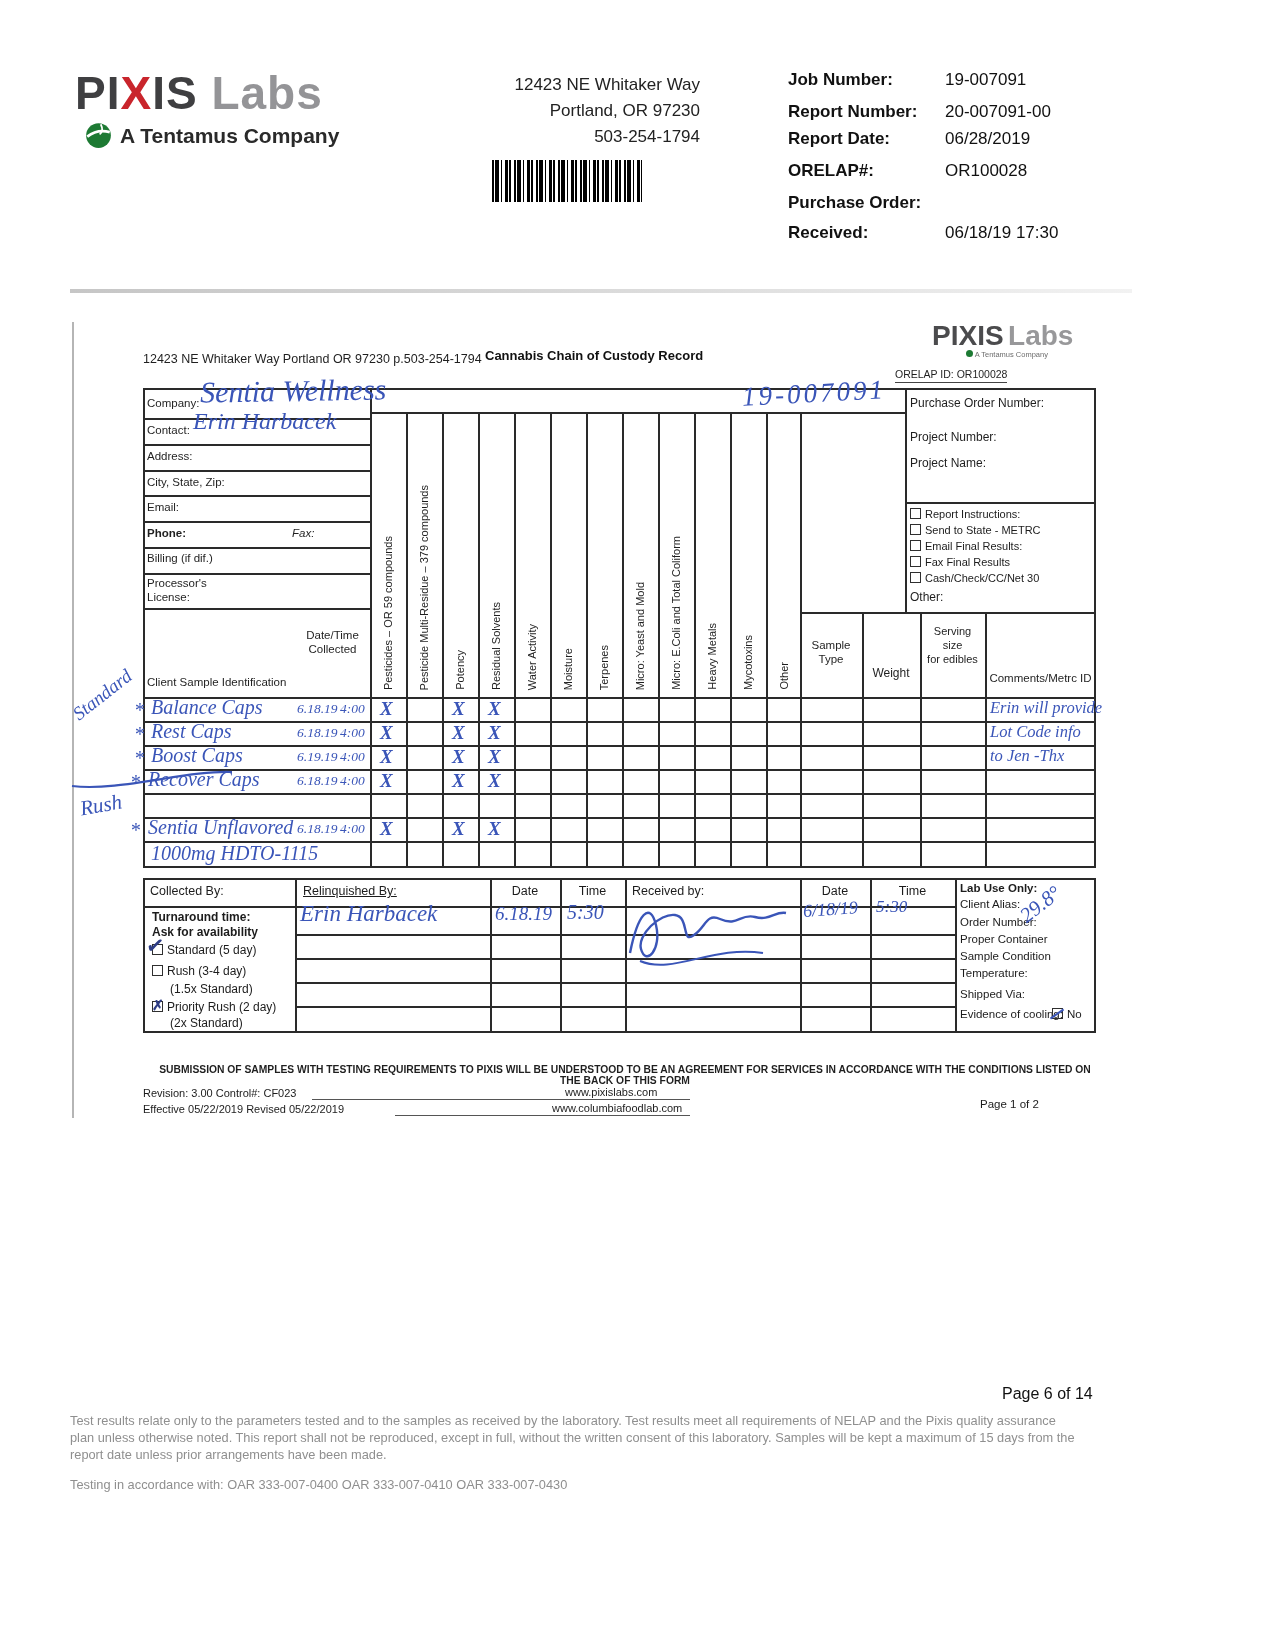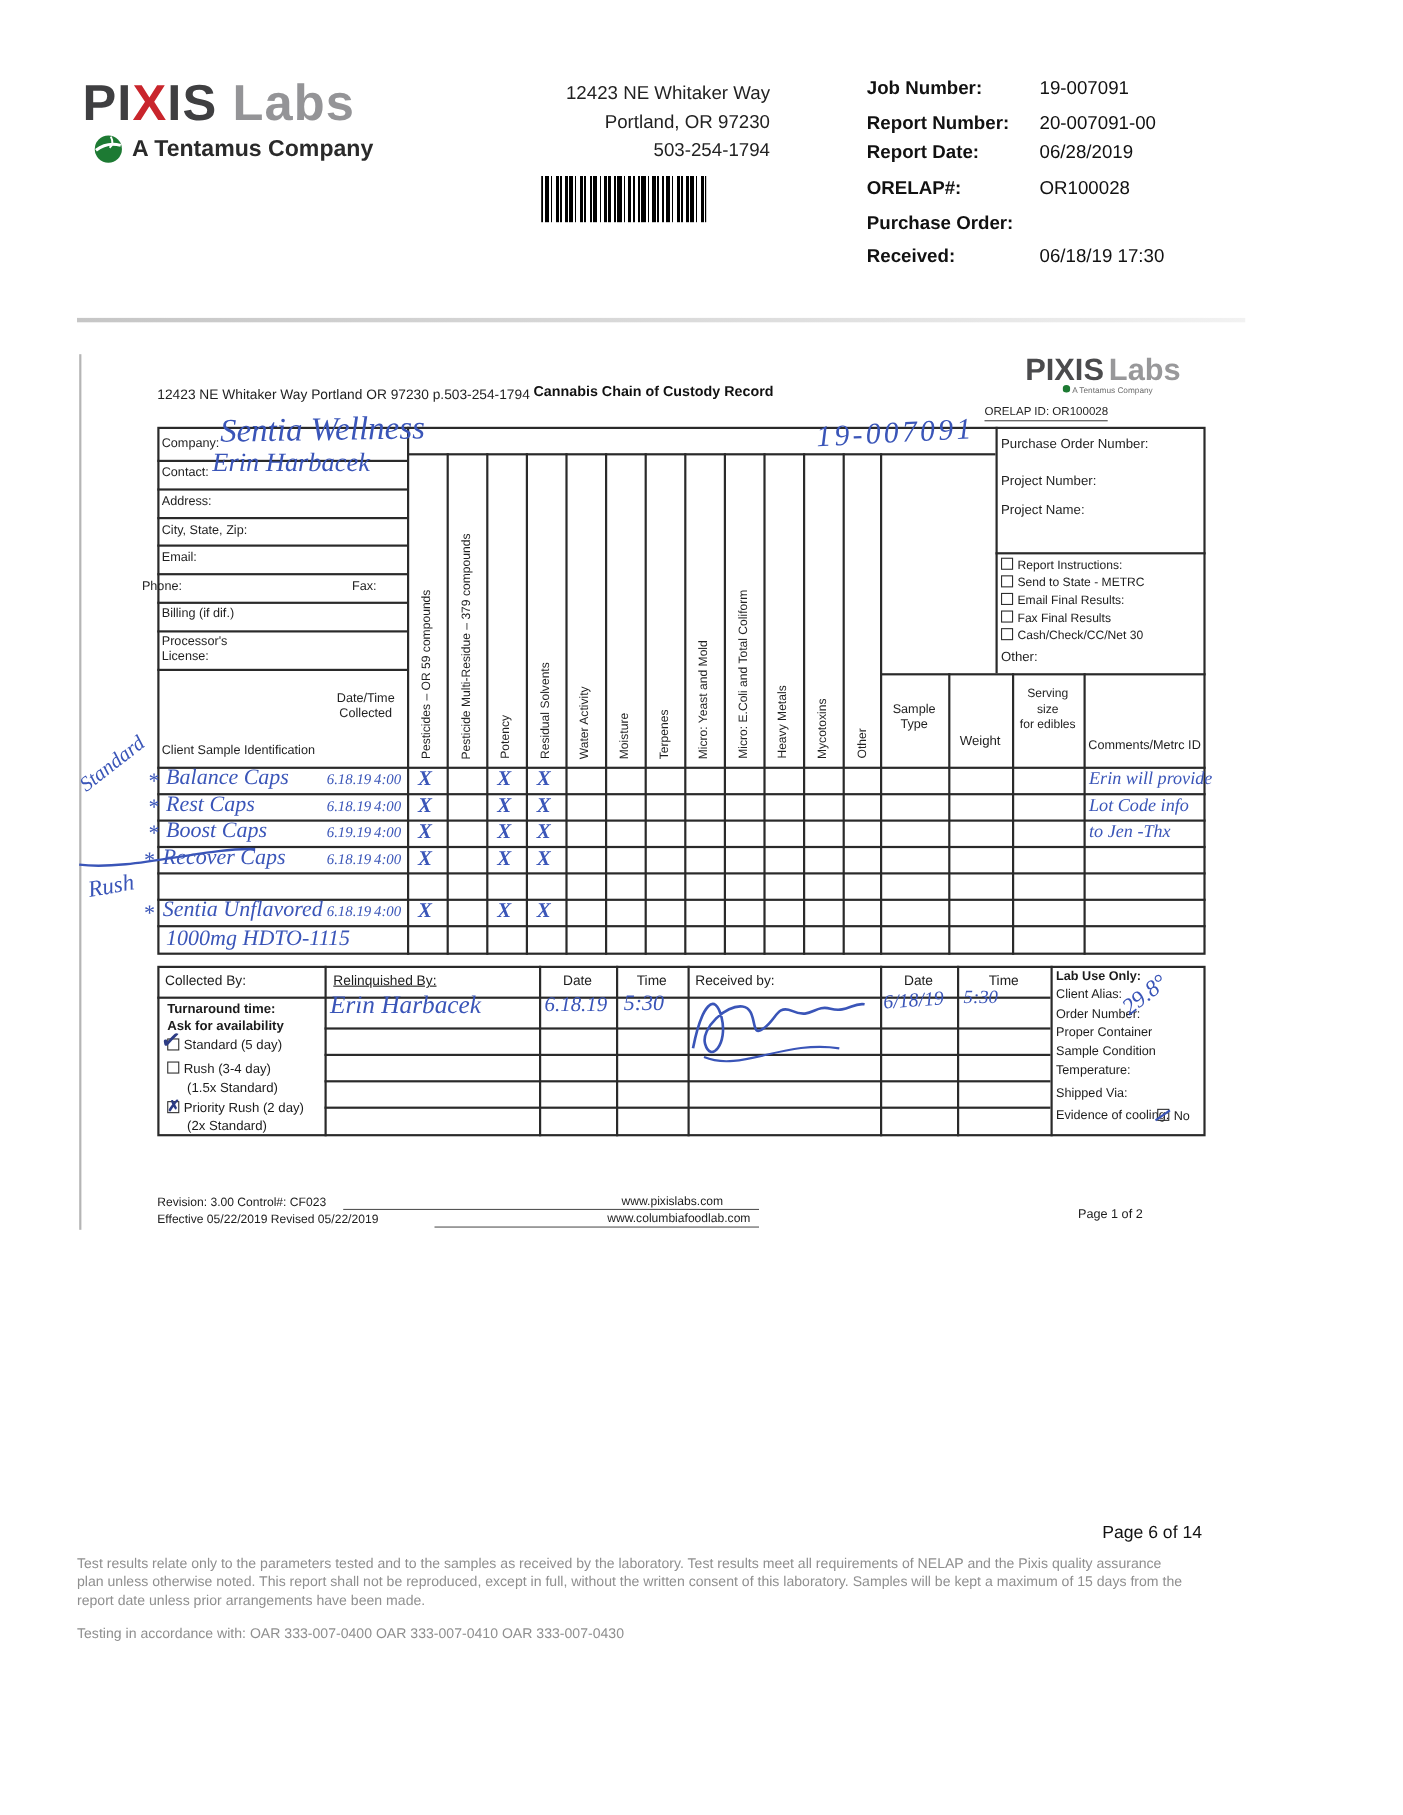--- a/index.html
+++ b/index.html
@@ -121,22 +121,22 @@
   <div class="hl" style="left:143px;top:769px;width:953px;"></div>
   <div class="hl" style="left:143px;top:793px;width:953px;"></div>
   <div class="hl" style="left:143px;top:817px;width:953px;"></div>
   <div class="hl" style="left:143px;top:841px;width:953px;"></div>
 
   <div class="abs f-small" style="left:147px;top:397px;">Company:</div>
   <div class="abs f-small" style="left:147px;top:424px;">Contact:</div>
   <div class="abs f-small" style="left:147px;top:450px;">Address:</div>
   <div class="abs f-small" style="left:147px;top:476px;">City, State, Zip:</div>
   <div class="abs f-small" style="left:147px;top:501px;">Email:</div>
-  <div class="abs f-small" style="left:129px;top:527px;">Phone:</div>
-  <div class="abs f-small" style="left:320px;top:527px;">Fax:</div>
+  <div class="abs f-small" style="left:147px;top:527px;font-weight:bold;">Phone:</div>
+  <div class="abs f-small" style="left:292px;top:527px;font-style:italic;">Fax:</div>
   <div class="abs f-small" style="left:147px;top:552px;">Billing (if dif.)</div>
   <div class="abs f-small" style="left:147px;top:577px;">Processor's</div>
   <div class="abs f-small" style="left:147px;top:591px;">License:</div>
   <div class="abs f-small" style="left:147px;top:676px;">Client Sample Identification</div>
   <div class="abs f-small center" style="left:295px;top:628px;width:75px;line-height:14px;">
     <div>Date/Time</div>
     <div>Collected</div>
   </div>
 
   <div class="abs hw" style="left:742px;top:378px;font-size:27px;letter-spacing:3px;transform:rotate(-3deg);">19-007091</div>
@@ -280,20 +280,21 @@
   <div class="abs" style="left:960px;top:916px;font-size:11.5px;">Order Number:</div>
   <div class="abs" style="left:960px;top:933px;font-size:11.5px;">Proper Container</div>
   <div class="abs" style="left:960px;top:950px;font-size:11.5px;">Sample Condition</div>
   <div class="abs" style="left:960px;top:967px;font-size:11.5px;">Temperature:</div>
   <div class="abs" style="left:960px;top:988px;font-size:11.5px;">Shipped Via:</div>
   <div class="abs" style="left:960px;top:1008px;font-size:11.5px;">Evidence of cooling:</div>
   <div class="abs" style="left:1052px;top:1008px;font-size:11.5px;"><span class="cb"></span><span>No</span></div>
   <div class="abs" style="left:1049px;top:1013px;width:16px;height:2px;background:#3a55b8;transform:rotate(-35deg);"></div>
   <span class="abs hw" style="left:1018px;top:892px;font-size:21px;transform:rotate(-38deg);">29.8°</span>
 
+  <div class="abs center" style="left:150px;top:1064px;width:950px;font-size:10.3px;font-weight:bold;color:#1f1f1f;">SUBMISSION OF SAMPLES WITH TESTING REQUIREMENTS TO PIXIS WILL BE UNDERSTOOD TO BE AN AGREEMENT FOR SERVICES IN ACCORDANCE WITH THE CONDITIONS LISTED ON THE BACK OF THIS FORM</div>
   <div class="abs" style="left:143px;top:1087px;font-size:11px;">Revision: 3.00  Control#: CF023</div>
   <div class="abs" style="left:312px;top:1099px;width:378px;height:1px;background:#555;"></div>
   <div class="abs" style="left:565px;top:1086px;font-size:11px;">www.pixislabs.com</div>
   <div class="abs" style="left:143px;top:1103px;font-size:11px;">Effective 05/22/2019 Revised 05/22/2019</div>
   <div class="abs" style="left:395px;top:1115px;width:295px;height:1px;background:#555;"></div>
   <div class="abs" style="left:552px;top:1102px;font-size:11px;">www.columbiafoodlab.com</div>
   <div class="abs" style="left:980px;top:1098px;font-size:11.5px;">Page 1 of 2</div>
 
   <div class="abs" style="left:1002px;top:1385px;font-size:16px;color:#111;">Page 6 of 14</div>
   <div class="abs gray-small" style="left:70px;top:1412px;width:1008px;">Test results relate only to the parameters tested and to the samples as received by the laboratory. Test results meet all requirements of NELAP and the Pixis quality assurance plan unless otherwise noted. This report shall not be reproduced, except in full, without the written consent of this laboratory. Samples will be kept a maximum of 15 days from the report date unless prior arrangements have been made.</div>

